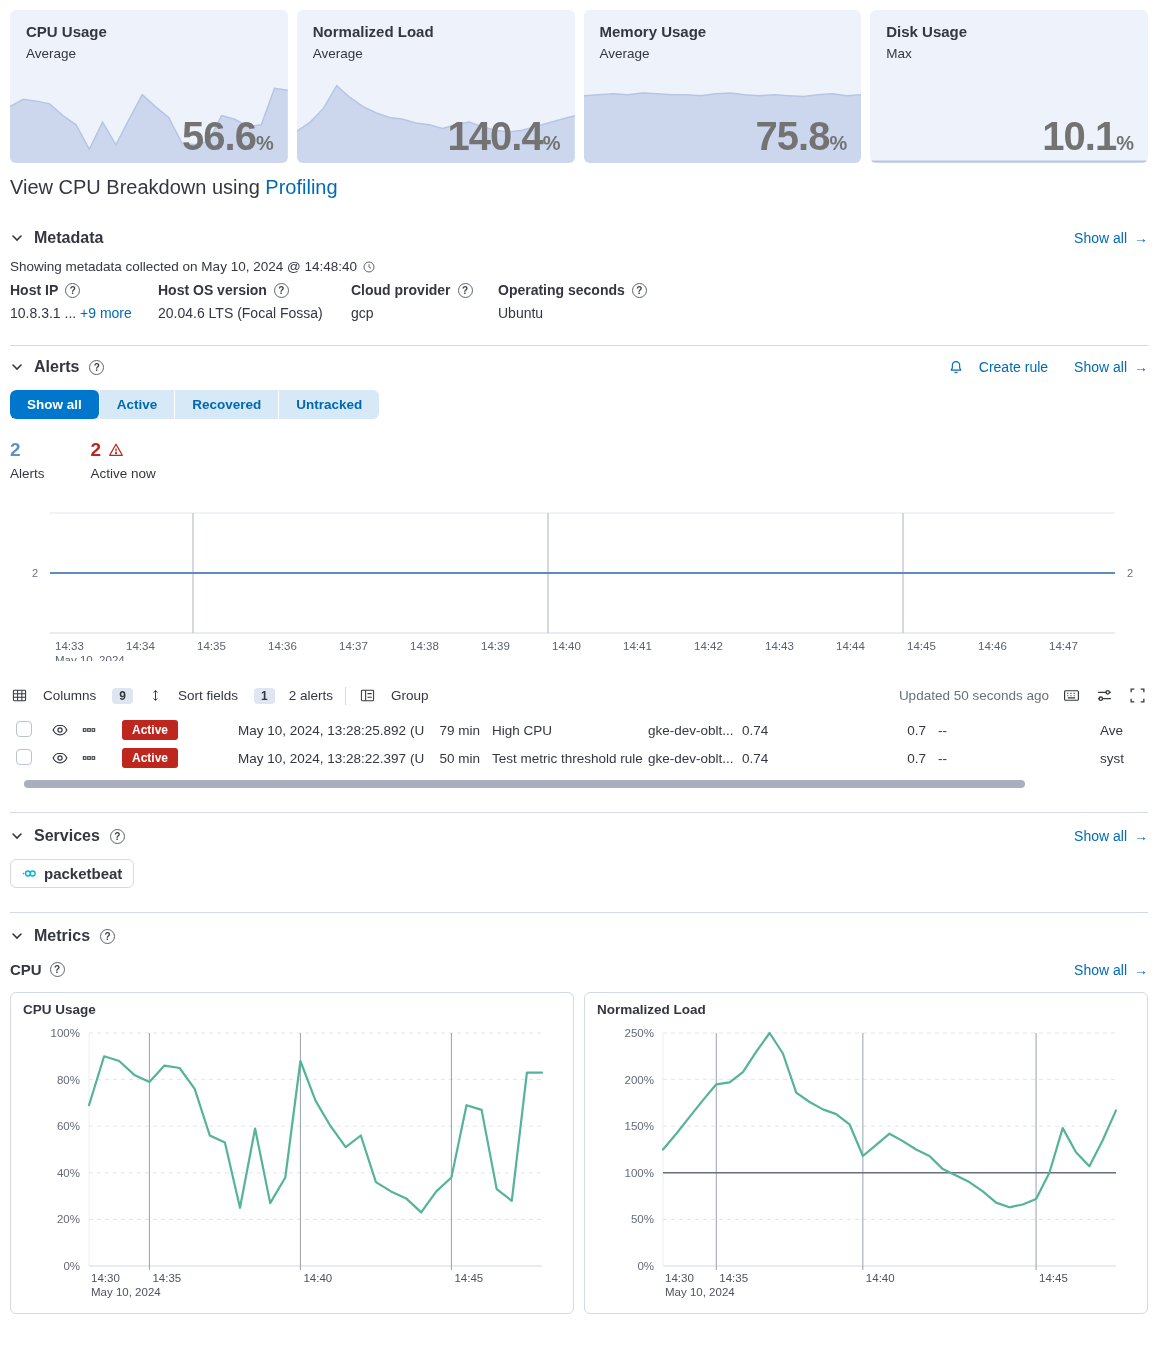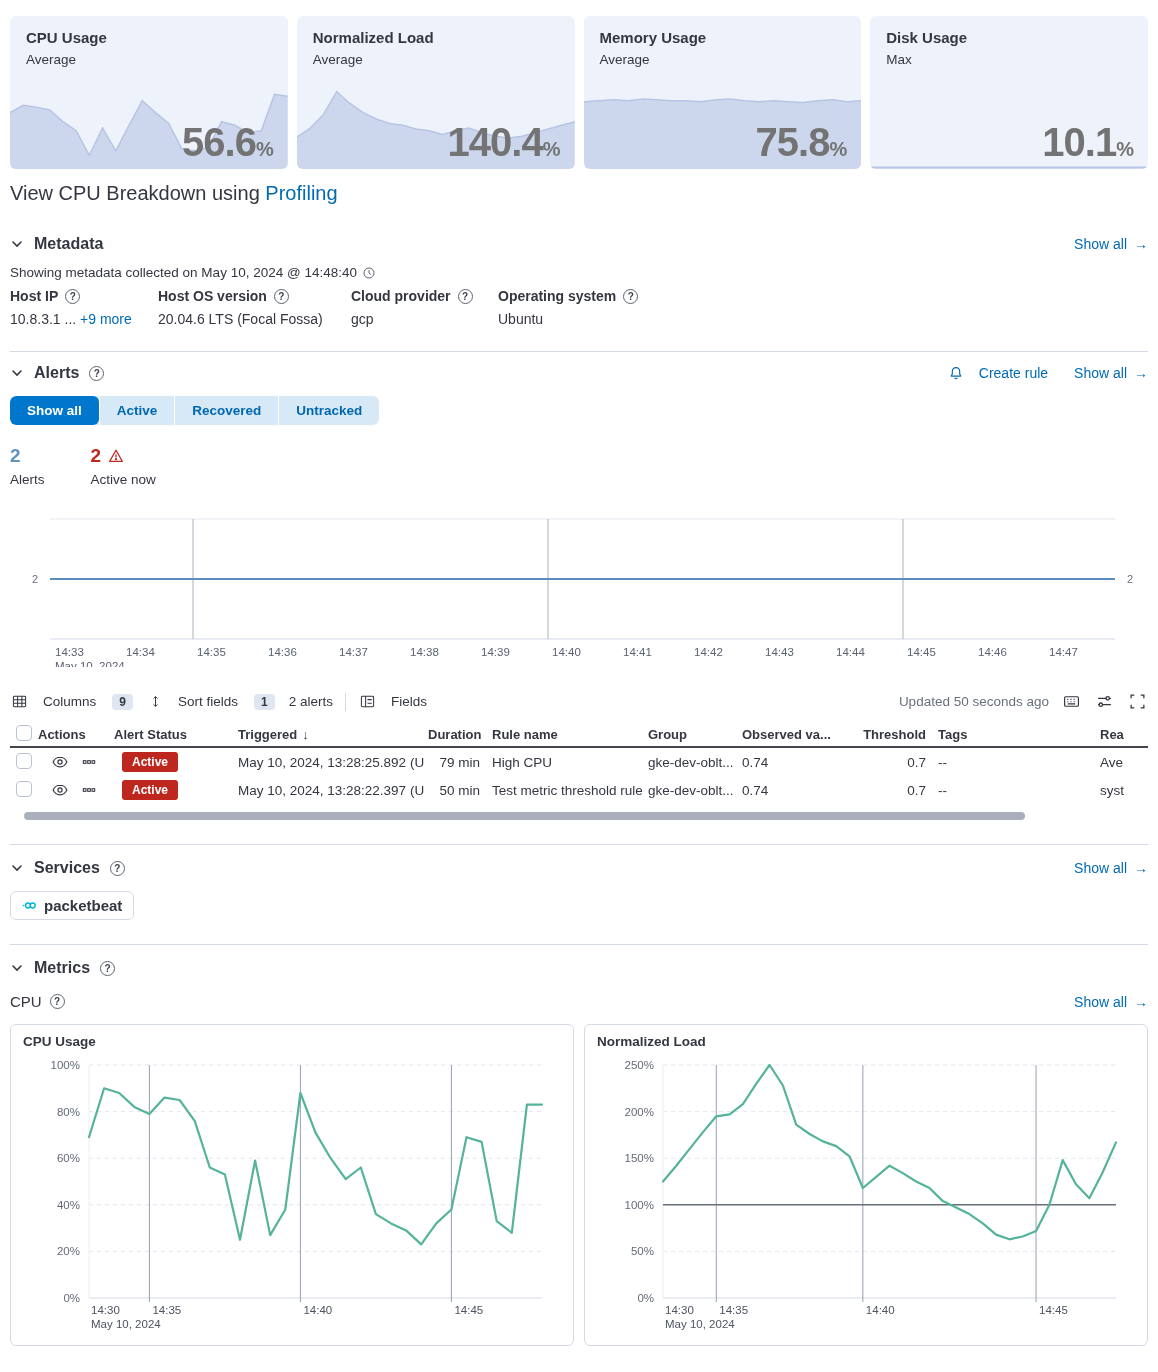--- a/index.html
+++ b/index.html
@@ -1,21 +1,21 @@
 <!DOCTYPE html>
 <html><head>
 <meta charset="utf-8">
 <style>
   :root{
     --border:#d3dae6; --text:#343741; --sub:#69707d; --link:#006bb4; --primary:#0077cc;
   }
   *{box-sizing:border-box}
   body{width:1158px;height:1372px;margin:0;overflow:hidden;background:#fff;color:var(--text);
        font-family:"Liberation Sans",sans-serif;}
-  .page{padding:16px 10px 0}
+  .page{padding:10px 10px 0}
   .spacer{flex:1}
   .link{color:var(--link);text-decoration:none;cursor:pointer}
   svg{display:block}
   svg text{font-family:"Liberation Sans",sans-serif}
 
   
   .kpi-row{display:grid;grid-template-columns:repeat(4,1fr);gap:9px;height:153px}
   .kpi-card{position:relative;background:#eef2fa;border-radius:6px;overflow:hidden;cursor:pointer}
   .kpi-text{position:relative;z-index:2;padding:13px 16px 0}
   .kpi-title{font-size:15px;font-weight:700;margin:0}
@@ -80,21 +80,21 @@
   .hscroll{height:8px;background:#a9afbc;border-radius:4px;width:88%;margin:8px 0 0 14px;cursor:pointer}
 
   
   #services{padding:14px 0 24px}
   .chip{display:inline-flex;align-items:center;gap:7px;border:1px solid var(--border);border-radius:6px;
         padding:5px 11px;font-size:15px;font-weight:600;background:#fff;cursor:pointer;margin-top:14px;color:var(--text)}
 
   
   #metrics{padding-top:14px}
   .metric-sub{display:flex;align-items:center;margin-top:16px}
-  .metric-sub h3{font-size:15px;font-weight:400;margin:0;display:flex;gap:8px;align-items:center}
+  .metric-sub h3{font-size:15px;font-weight:700;margin:0;display:flex;gap:8px;align-items:center}
   .charts{display:grid;grid-template-columns:1fr 1fr;gap:10px;margin-top:14px}
   .panel{border:1px solid var(--border);border-radius:6px;padding:9px 4px 6px 12px;height:322px}
   .panel h4{font-size:13.5px;font-weight:700;margin:0 0 4px}
 </style>
 </head>
 <body>
 
 <div class="page">
 
   <div class="kpi-row">
@@ -189,21 +189,21 @@
         </div>
         <div style="width: 147px;">
           <div class="mf-label">
             <span>Cloud provider</span>
             <span class="qmark"></span>
           </div>
           <div class="mf-value"><span>gcp</span></div>
         </div>
         <div style="width: 200px;">
           <div class="mf-label">
-            <span>Operating system</span>
+            <span>Operating seconds</span>
             <span class="qmark"></span>
           </div>
           <div class="mf-value"><span>Ubuntu</span></div>
         </div>
       </div>
   </section>
 
   <hr class="divider">
 
   <section id="alerts">
@@ -309,21 +309,21 @@
       </button>
       <span>2 alerts</span>
       <span class="vdiv"></span>
       <button class="tbtn">
         <span>
           <svg width="15" height="15" viewBox="0 0 16 16" fill="none" stroke="currentColor" stroke-width="1.1">
               <rect x="1.5" y="2.5" width="13" height="11" rx="1"></rect>
               <path d="M6 2.5v11M8 6h4.5M8 9.8h4.5"></path>
             </svg>
         </span>
-        <span>Fields</span>
+        <span>Group</span>
       </button>
       <span class="spacer"></span>
       <span class="updated">Updated 50 seconds ago</span>
       <button class="iconbtn">
         <svg width="17" height="17" viewBox="0 0 16 16" fill="none" stroke="currentColor" stroke-width="1.1">
             <rect x="1.5" y="3.5" width="13" height="9" rx="1"></rect>
             <path d="M4 6h1M7 6h1M10 6h1M4 8.2h1M7 8.2h1M10 8.2h1M4.5 10.3h7"></path>
           </svg>
       </button>
       <button class="iconbtn">
@@ -334,33 +334,20 @@
           </svg>
       </button>
       <button class="iconbtn">
         <svg width="17" height="17" viewBox="0 0 16 16" fill="none" stroke="currentColor" stroke-width="1.2">
             <path d="M2 5V2h3M11 2h3v3M14 11v3h-3M5 14H2v-3"></path>
           </svg>
       </button>
     </div>
 
     <div class="table">
-        <div class="trow thead">
-          <div class="cell" style="padding-left: 6px;"><span class="cb"></span></div>
-          <div class="cell">Actions</div>
-          <div class="cell">Alert Status</div>
-          <div class="cell"><span class="sortarrow">Triggered</span></div>
-          <div class="cell r">Duration</div>
-          <div class="cell">Rule name</div>
-          <div class="cell">Group</div>
-          <div class="cell">Observed va...</div>
-          <div class="cell r">Threshold</div>
-          <div class="cell">Tags</div>
-          <div class="cell">Rea</div>
-        </div>
         <div class="trow tdata">
           <div class="cell" style="padding-left: 6px;"><span class="cb"></span></div>
           <div class="cell acts">
             <span>
               <svg width="16" height="16" viewBox="0 0 16 16" fill="none" stroke="#343741" stroke-width="1.2">
                 <path d="M8 3.2C4.7 3.2 2 5.8 1.2 8 2 10.2 4.7 12.8 8 12.8S14 10.2 14.8 8C14 5.8 11.3 3.2 8 3.2z"></path>
                 <circle cx="8" cy="8" r="2.1"></circle>
               </svg>
             </span>
             <span>

